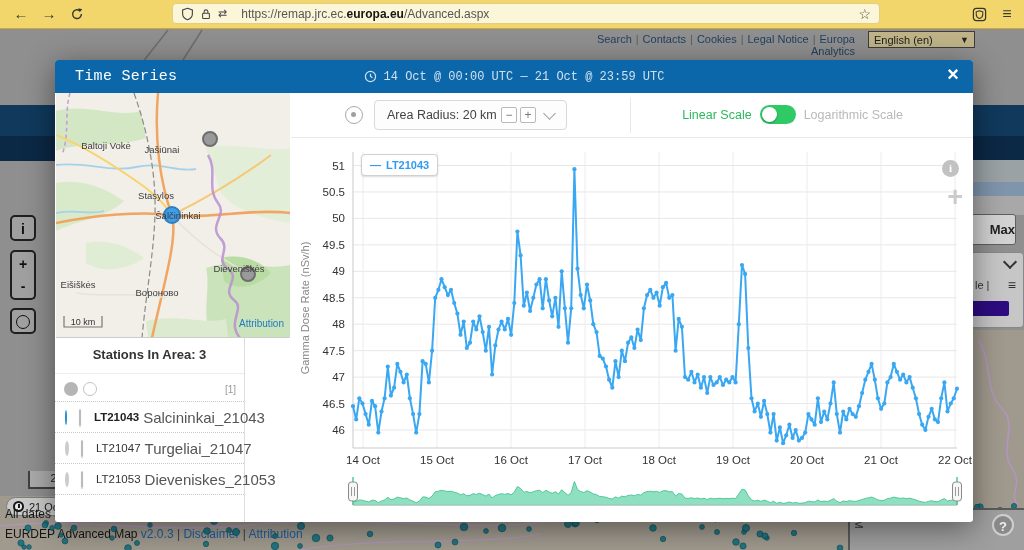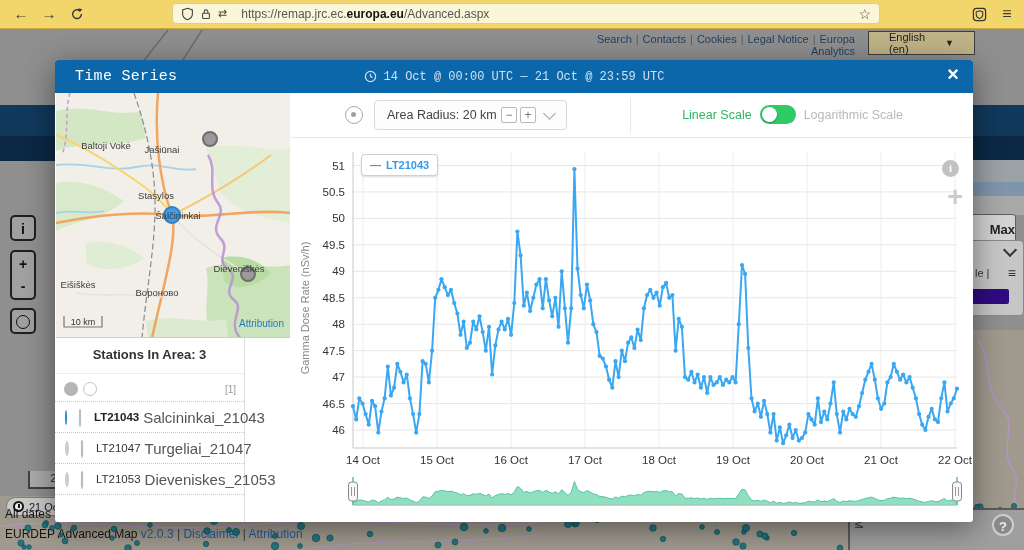--- a/index.html
+++ b/index.html
@@ -32,36 +32,36 @@
   #bg-clock-chip{left:6px;top:497px;width:150px;height:19px;background:#c9c9c9;border:1px solid #7e7e7e;border-radius:10px;
     display:flex;align-items:center;padding:0 6px;box-sizing:border-box;font-size:11px;color:#1c1c1c;gap:5px;}
   .clock-dot{width:11px;height:11px;border-radius:50%;border:2px solid #161616;box-sizing:border-box;position:relative;background:#e8e8e8;}
   .clock-dot:after{content:"";position:absolute;left:3px;top:1px;width:1.5px;height:4px;background:#161616;}
   #bg-note1{left:5px;top:507px;font-size:12px;color:#141414;}
   #bg-note2{left:5px;top:527px;font-size:12px;color:#141414;white-space:nowrap;}
   #bg-note2 a{color:#1d5c9f;text-decoration:none;}
   #bg-city{left:697px;top:511px;font-size:10.5px;color:#2e2e2e;text-shadow:0 0 2px #cfc9bd;}
   #bg-max{left:948px;top:214px;width:66px;height:29px;background:#d2d2d2;border:1px solid #5f5f5f;border-radius:3px;
     text-align:right;line-height:29px;font-size:13px;font-weight:bold;color:#222;}
-  #bg-panel{left:950px;top:240px;width:74px;height:76px;background:#c6c6c6;border:1px solid #888;border-radius:4px;box-sizing:border-box;}
+  #bg-panel{left:950px;top:252px;width:74px;height:76px;background:#c6c6c6;border:1px solid #888;border-radius:4px;box-sizing:border-box;}
   #bg-chev{position:absolute;right:8px;top:4px;width:8px;height:8px;border-right:2px solid #333;border-bottom:2px solid #333;transform:rotate(45deg);}
   #bg-le{position:absolute;left:24px;top:26px;font-size:11px;color:#333;}
   #bg-burger{position:absolute;right:7px;top:24px;font-size:14px;color:#333;}
   #bg-purple{position:absolute;left:12px;top:48px;width:46px;height:15px;background:#2e0b80;border-radius:2px;}
   #bg-help-panel{left:848px;top:508px;width:176px;height:42px;background:#9f9f9f;border-top:2px solid #5a5a5a;border-left:2px solid #5a5a5a;}
   #bg-help{position:absolute;right:12px;top:4px;width:22px;height:22px;border-radius:50%;background:#8a8a8a;border:2px solid #cfcfcf;
     color:#efefef;font-weight:bold;text-align:center;line-height:21px;font-size:13px;box-sizing:border-box;}
   #bg-m{position:absolute;left:4px;top:8px;font-size:11px;color:#333;transform:rotate(90deg);}
 
   
   #site-links{left:570px;top:33px;width:285px;font-size:11px;color:#555;text-align:right;}
   #site-links a{color:#1e3e5c;text-decoration:none;}
   #site-links .sep{color:#5a5a5a;margin:0 4px;}
-  #lang-select{left:868px;top:31px;width:107px;height:24px;background:#bfb387;border:1px solid #3c3c3c;font-size:11px;color:#1c1c1c;
-    display:flex;align-items:center;justify-content:space-between;padding:0 20px;box-sizing:border-box;}
+  #lang-select{left:868px;top:31px;width:107px;height:17px;background:#bfb387;border:1px solid #3c3c3c;font-size:11px;color:#1c1c1c;
+    display:flex;align-items:center;justify-content:space-between;padding:0 5px;box-sizing:border-box;}
   #lang-select .dn{font-size:9px;color:#222;}
 
   
   #modal{left:55px;top:60px;width:918px;height:462px;background:#fff;border-radius:3px;z-index:10;
     box-shadow:0 6px 30px rgba(0,0,0,.45);}
   #modal-header{position:absolute;left:0;top:0;width:100%;height:33px;background:#0b67a9;border-radius:3px 3px 0 0;
     display:flex;align-items:center;color:#fff;font-family:Liberation Mono, monospace;}
   #modal-title{font-size:15px;margin-left:20px;letter-spacing:.3px;}
   #modal-time{position:absolute;left:0;right:0;text-align:center;font-size:12px;color:#cfe0ee;display:flex;justify-content:center;align-items:center;gap:7px;pointer-events:none;}
   #modal-close{position:absolute;right:14px;top:4px;font-size:20px;font-weight:bold;color:#fff;cursor:pointer;line-height:24px;}

